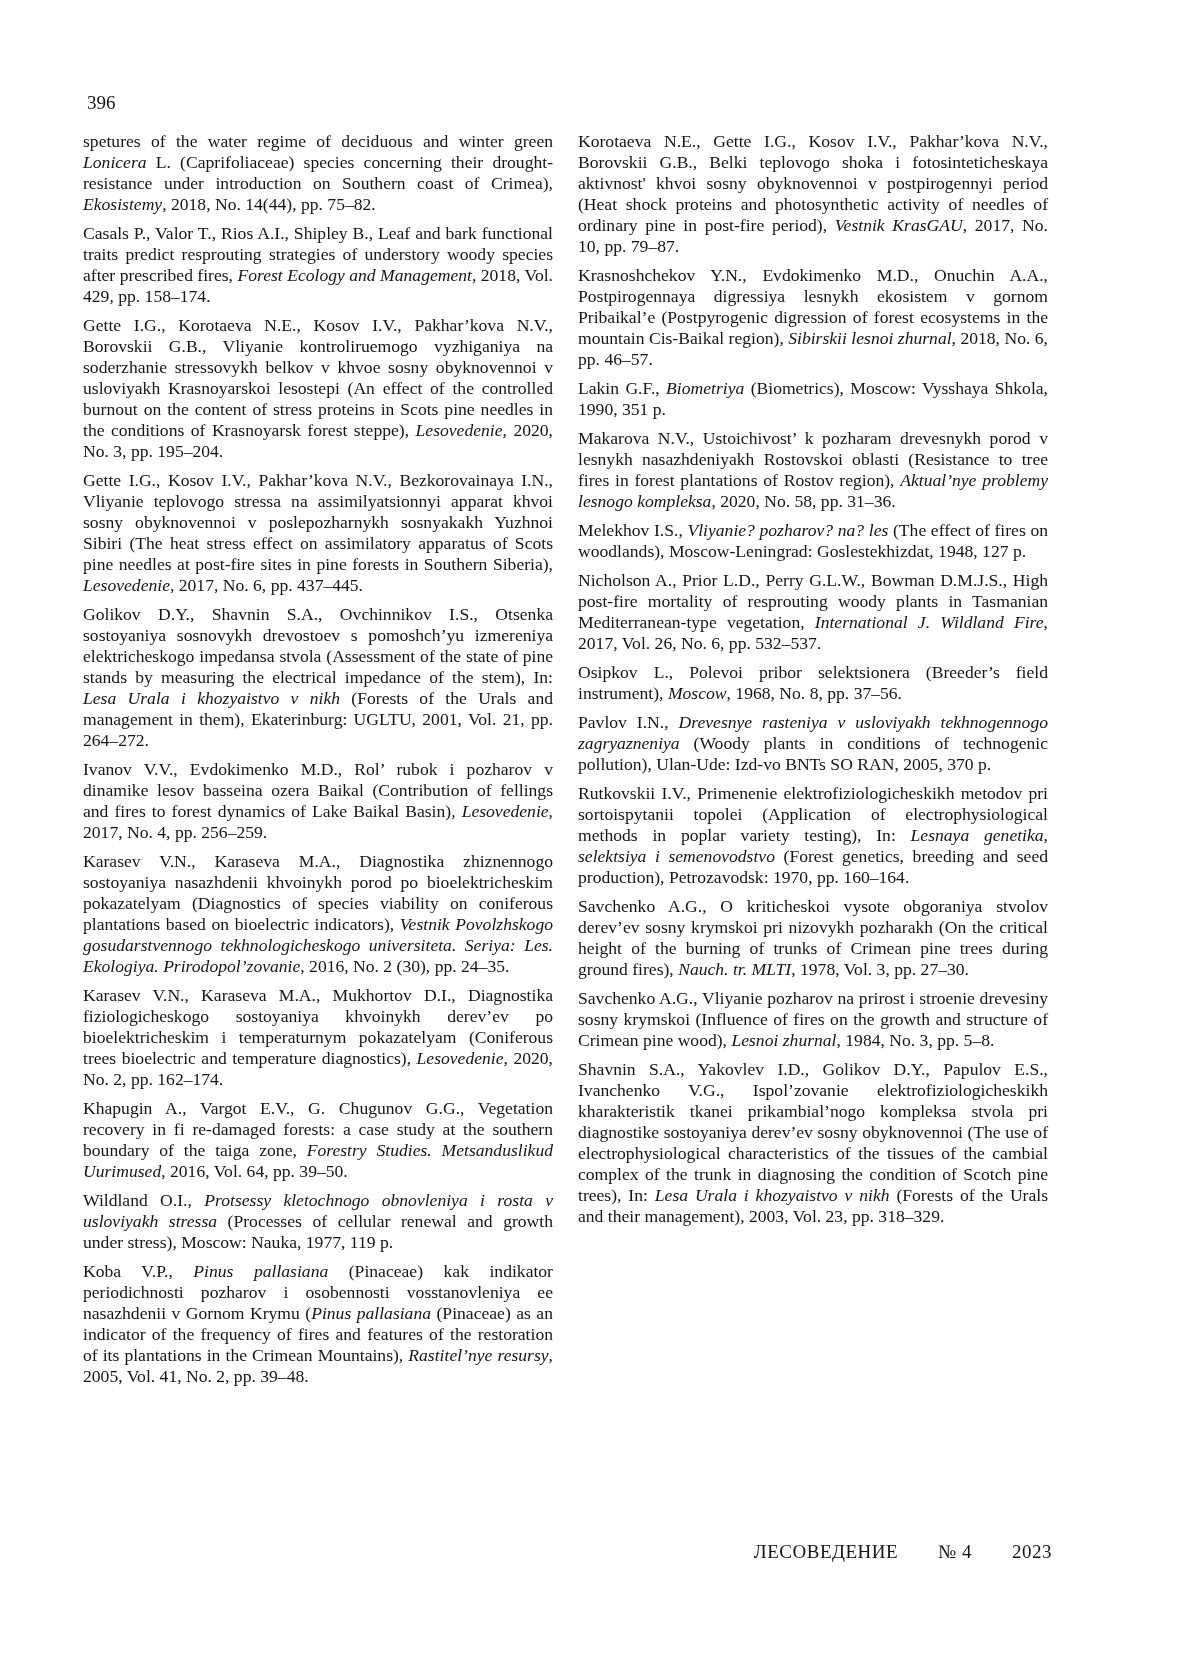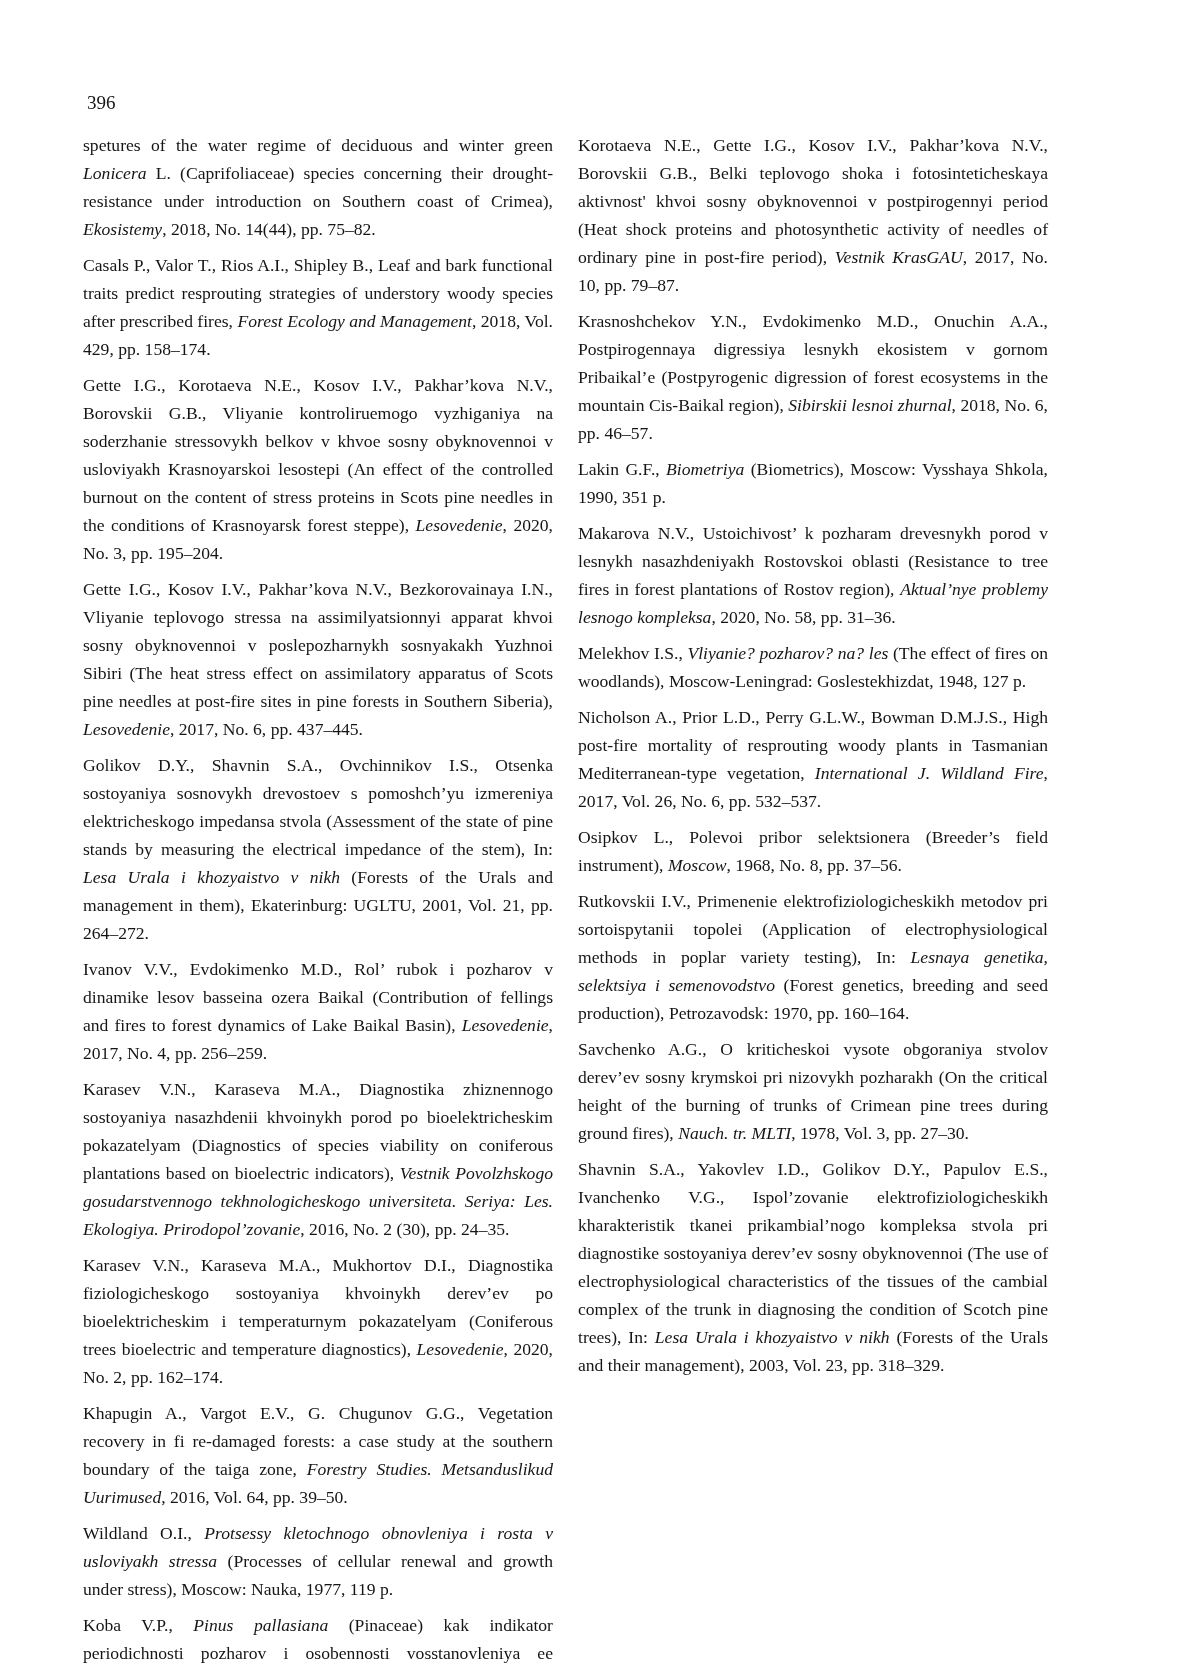--- a/index.html
+++ b/index.html
@@ -32,21 +32,21 @@
     top: 131px;
     left: 83px;
     display: flex;
     gap: 25px;
   }
   .col { width: 470px; }
   .ref {
     margin: 0 0 8px 0;
     text-align: justify;
     font-size: 17.6px;
-    line-height: 28px;
+    line-height: 21px;
   }
   .ref:last-child { margin-bottom: 0; }
   .it { font-style: italic; }
   .pagefoot {
     position: absolute;
     top: 1541px;
     left: 578px;
     width: 474px;
     display: flex;
     justify-content: flex-end;
@@ -79,20 +79,27 @@
         <p class="ref"><span>Koba V.P., </span><span class="it">Pinus pallasiana</span><span> (Pinaceae) kak indikator periodichnosti pozharov i osobennosti vosstanovleniya ee nasazhdenii v Gornom Krymu (</span><span class="it">Pinus pallasiana</span><span> (Pinaceae) as an indicator of the frequency of fires and features of the restoration of its plantations in the Crimean Mountains), </span><span class="it">Rastitel’nye resursy</span><span>, 2005, Vol. 41, No. 2, pp. 39–48.</span></p>
       </section>
     <section class="col" id="right-col">
         <p class="ref"><span>Korotaeva N.E., Gette I.G., Kosov I.V., Pakhar’kova N.V., Borovskii G.B., Belki teplovogo shoka i fotosinteticheskaya aktivnost' khvoi sosny obyknovennoi v postpirogennyi period (Heat shock proteins and photosynthetic activity of needles of ordinary pine in post-fire period), </span><span class="it">Vestnik KrasGAU</span><span>, 2017, No. 10, pp. 79–87.</span></p>
         <p class="ref"><span>Krasnoshchekov Y.N., Evdokimenko M.D., Onuchin A.A., Postpirogennaya digressiya lesnykh ekosistem v gornom Pribaikal’e (Postpyrogenic digression of forest ecosystems in the mountain Cis-Baikal region), </span><span class="it">Sibirskii lesnoi zhurnal</span><span>, 2018, No. 6, pp. 46–57.</span></p>
         <p class="ref"><span>Lakin G.F., </span><span class="it">Biometriya</span><span> (Biometrics), Moscow: Vysshaya Shkola, 1990, 351 p.</span></p>
         <p class="ref"><span>Makarova N.V., Ustoichivost’ k pozharam drevesnykh porod v lesnykh nasazhdeniyakh Rostovskoi oblasti (Resistance to tree fires in forest plantations of Rostov region), </span><span class="it">Aktual’nye problemy lesnogo kompleksa</span><span>, 2020, No. 58, pp. 31–36.</span></p>
         <p class="ref"><span>Melekhov I.S., </span><span class="it">Vliyanie? pozharov? na? les</span><span> (The effect of fires on woodlands), Moscow-Leningrad: Goslestekhizdat, 1948, 127 p.</span></p>
         <p class="ref"><span>Nicholson A., Prior L.D., Perry G.L.W., Bowman D.M.J.S., High post-fire mortality of resprouting woody plants in Tasmanian Mediterranean-type vegetation, </span><span class="it">International J. Wildland Fire</span><span>, 2017, Vol. 26, No. 6, pp. 532–537.</span></p>
         <p class="ref"><span>Osipkov L., Polevoi pribor selektsionera (Breeder’s field instrument), </span><span class="it">Moscow</span><span>, 1968, No. 8, pp. 37–56.</span></p>
+        <p class="ref"><span>Pavlov I.N., </span><span class="it">Drevesnye rasteniya v usloviyakh tekhnogennogo zagryazneniya</span><span> (Woody plants in conditions of technogenic pollution), Ulan-Ude: Izd-vo BNTs SO RAN, 2005, 370 p.</span></p>
         <p class="ref"><span>Rutkovskii I.V., Primenenie elektrofiziologicheskikh metodov pri sortoispytanii topolei (Application of electrophysiological methods in poplar variety testing), In: </span><span class="it">Lesnaya genetika, selektsiya i semenovodstvo</span><span> (Forest genetics, breeding and seed production), Petrozavodsk: 1970, pp. 160–164.</span></p>
         <p class="ref"><span>Savchenko A.G., O kriticheskoi vysote obgoraniya stvolov derev’ev sosny krymskoi pri nizovykh pozharakh (On the critical height of the burning of trunks of Crimean pine trees during ground fires), </span><span class="it">Nauch. tr. MLTI</span><span>, 1978, Vol. 3, pp. 27–30.</span></p>
+        <p class="ref"><span>Savchenko A.G., Vliyanie pozharov na prirost i stroenie drevesiny sosny krymskoi (Influence of fires on the growth and structure of Crimean pine wood), </span><span class="it">Lesnoi zhurnal</span><span>, 1984, No. 3, pp. 5–8.</span></p>
         <p class="ref"><span>Shavnin S.A., Yakovlev I.D., Golikov D.Y., Papulov E.S., Ivanchenko V.G., Ispol’zovanie elektrofiziologicheskikh kharakteristik tkanei prikambial’nogo kompleksa stvola pri diagnostike sostoyaniya derev’ev sosny obyknovennoi (The use of electrophysiological characteristics of the tissues of the cambial complex of the trunk in diagnosing the condition of Scotch pine trees), In: </span><span class="it">Lesa Urala i khozyaistvo v nikh</span><span> (Forests of the Urals and their management), 2003, Vol. 23, pp. 318–329.</span></p>
       </section>
   </main>
 
+  <footer class="pagefoot">
+    <span>ЛЕСОВЕДЕНИЕ</span>
+    <span>№ 4</span>
+    <span>2023</span>
+  </footer>
 
 </div>
 
 </body></html>

